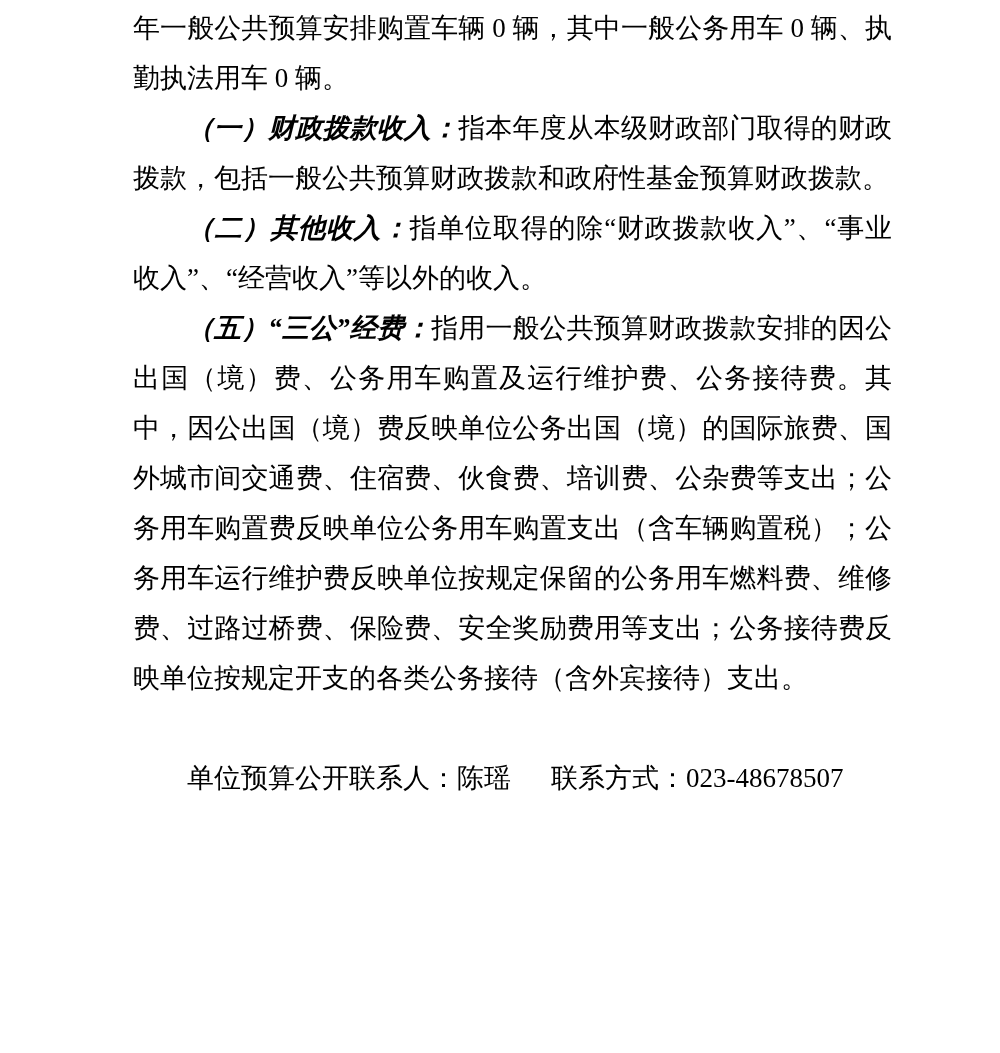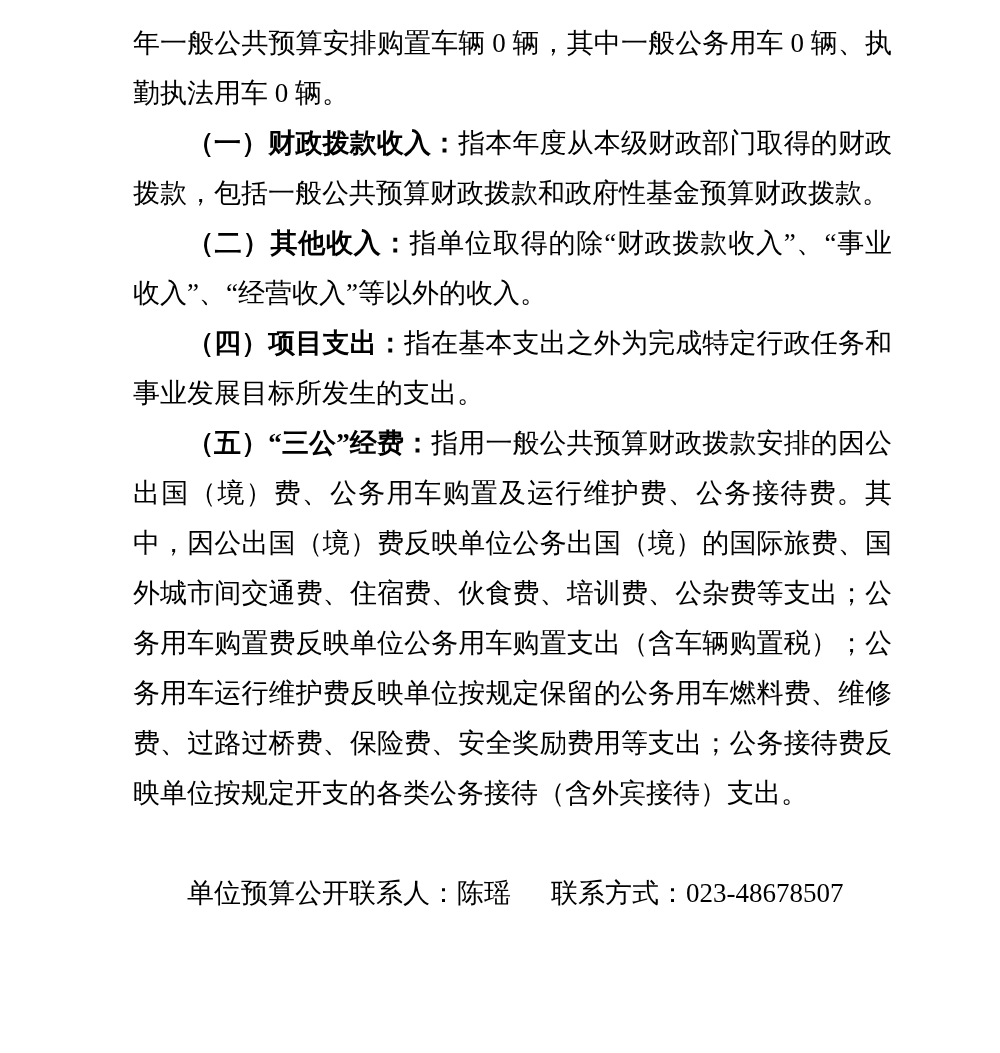--- a/index.html
+++ b/index.html
@@ -11,21 +11,21 @@
     width: 1000px;
     height: 1053px;
     overflow: hidden;
     color: #000000;
     font-family: "Liberation Serif", serif;
   }
   .page {
     box-sizing: border-box;
     width: 1000px;
     height: 1053px;
-    padding: 18px 108px 0 133px;
+    padding: 3px 108px 0 133px;
   }
   .page p, .page h3 {
     margin: 0;
     font-size: 27px;
     line-height: 50px;
     font-weight: normal;
   }
   .body-text {
     text-align: justify;
     text-justify: inter-character;
@@ -37,20 +37,21 @@
     font-family: "Liberation Sans", sans-serif;
     font-weight: bold;
     text-indent: 2em;
     font-size: 27px;
   }
   .def {
     text-indent: 2em;
   }
   .lead {
     font-weight: bold;
+    font-style: italic;
   }
   .contact-line {
     text-indent: 2em;
     margin-top: 50px !important;
     white-space: nowrap;
   }
   .contact-phone {
     display: inline-block;
     margin-left: 40px;
     text-indent: 0;
@@ -62,19 +63,18 @@
 <div class="page">
 
   <p class="body-text intro">年一般公共预算安排购置车辆 0 辆，其中一般公务用车 0 辆、执勤执法用车 0 辆。</p>
 
 
   <p class="body-text def"><span class="lead">（一）财政拨款收入：</span><span>指本年度从本级财政部门取得的财政拨款，包括一般公共预算财政拨款和政府性基金预算财政拨款。</span></p>
 
   <p class="body-text def"><span class="lead">（二）其他收入：</span><span>指单位取得的除“财政拨款收入”、“事业收入”、“经营收入”等以外的收入。</span></p>
 
 
-  <p class="body-text def"><span class="lead">（四）项目支出：</span><span>指在基本支出之外为完成特定行政任务和事业发展目标所发生的支出。</span></p>
 
   <p class="body-text def"><span class="lead">（五）“三公”经费：</span><span>指用一般公共预算财政拨款安排的因公出国（境）费、公务用车购置及运行维护费、公务接待费。其中，因公出国（境）费反映单位公务出国（境）的国际旅费、国外城市间交通费、住宿费、伙食费、培训费、公杂费等支出；公务用车购置费反映单位公务用车购置支出（含车辆购置税）；公务用车运行维护费反映单位按规定保留的公务用车燃料费、维修费、过路过桥费、保险费、安全奖励费用等支出；公务接待费反映单位按规定开支的各类公务接待（含外宾接待）支出。</span></p>
 
   <p class="contact-line"><span>单位预算公开联系人：</span><span>陈瑶</span><span class="contact-phone"><span>联系方式：</span><span>023-48678507</span></span></p>
 
 </div>
 
 </body></html>

